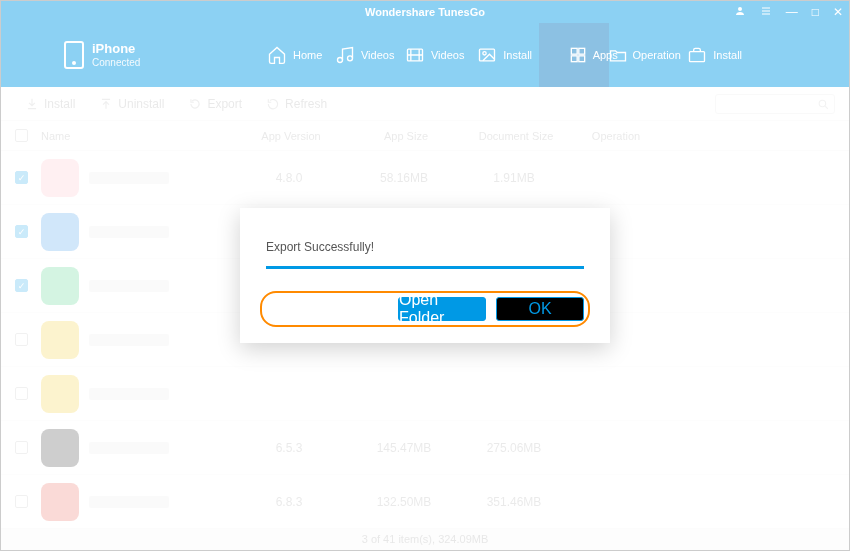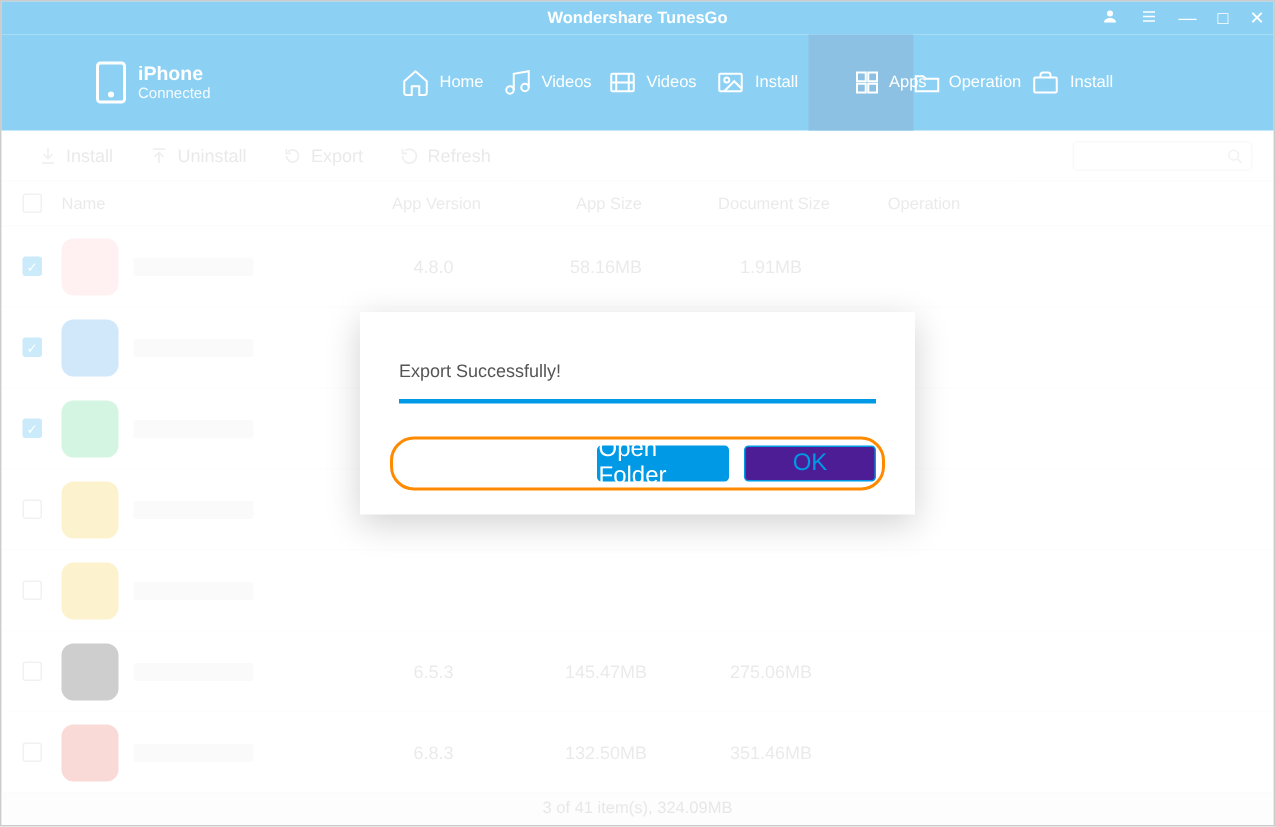--- a/index.html
+++ b/index.html
@@ -42,21 +42,21 @@
   .app-name-blur { height:12px; background:#e6e6e6; border-radius:2px; width:80px; }
   .row .col-ver,.row .col-size,.row .col-doc{ color:#999; }
   .footer { position:absolute; bottom:0; left:0; right:0; height:22px; background:#f7f7f7; display:flex; align-items:center; justify-content:center; font-size:11px; color:#aaa; opacity:.6;}
   .overlay { position:absolute; inset:0; background:rgba(255,255,255,.55); display:flex; align-items:center; justify-content:center; }
   .dialog { width: 370px; background:#fff; box-shadow: 0 6px 22px rgba(0,0,0,.18); padding: 32px 26px 22px 26px; }
   .dialog-title { font-size: 12px; color:#555; margin-bottom: 12px; }
   .progress { height:3px; background:#0099e5; margin-bottom: 28px; }
   .dialog-buttons { display:flex; gap:10px; justify-content:flex-end; position:relative; }
   .dlg-btn { width:88px; height:24px; border:1px solid #0099e5; border-radius:3px; font-size:16px; display:flex; align-items:center; justify-content:center; cursor:pointer; }
   .dlg-primary { background:#0099e5; color:#fff; }
-  .dlg-secondary { background:#4c1d95; color:#0099e5; }
+  .dlg-secondary { background:#000000; color:#0099e5; }
   .focus-ring { position:absolute; border:2px solid #ff8a00; border-radius:16px; inset:-6px -6px -6px -6px; pointer-events:none; }
 </style>
 </head>
 <body>
 
 <div class="titlebar">
   <span class="titlebar-text">Wondershare TunesGo</span>
   <div class="titlebar-controls">
     <span>
       <svg width="12" height="12" viewBox="0 0 24 24" fill="#fff">

